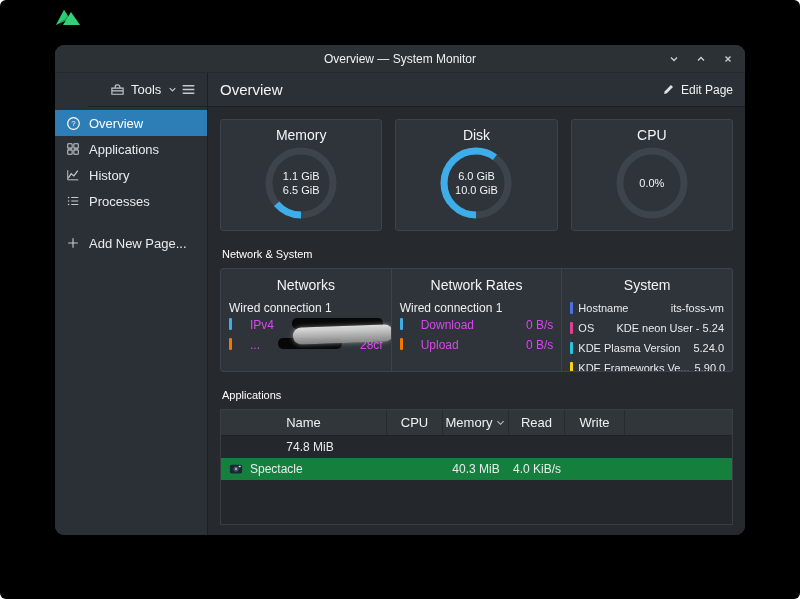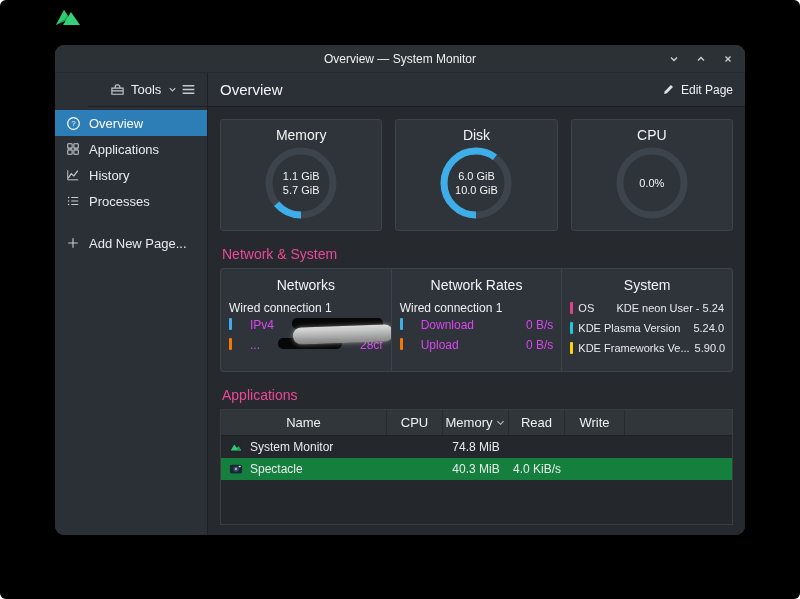--- a/index.html
+++ b/index.html
@@ -42,21 +42,21 @@
 
   
   .cards-row { display:flex; gap:13px; }
   .card { background:#2f343a; border:1px solid #3d434a; border-radius:3px; }
   .gauge-card { flex:1; height:112px; display:flex; flex-direction:column; align-items:center; }
   .card-title { font-size:14px; color:#f2f4f5; margin-top:7px; }
   .gauge { position:relative; width:78px; height:78px; margin-top:1px; }
   .gauge svg { display:block; }
   .gauge-text { position:absolute; inset:0; display:flex; flex-direction:column; align-items:center; justify-content:center; font-size:11px; line-height:14px; color:#f2f4f5; }
 
-  .section-label { font-size:14px; color:#ec4899; margin:14px 0 5px 2px; line-height:18px; }
+  .section-label { font-size:11px; color:#ffffff; margin:14px 0 5px 2px; line-height:18px; }
 
   
   .net-card { height:104px; display:flex; }
   .net-col { flex:1; min-width:0; padding:5px 8px; position:relative; overflow:hidden; }
   .net-col + .net-col { border-left:1px solid #3d434a; }
   .net-title { text-align:center; font-size:14px; color:#f2f4f5; height:24px; line-height:22px; }
   .net-sub { font-size:12px; color:#eef1f2; height:20px; display:flex; align-items:center; }
   .net-row { height:20px; display:flex; align-items:flex-start; gap:18px; font-size:12px; color:#d946ef; white-space:nowrap; }
   .sys-row { height:20px; display:flex; align-items:center; gap:5px; font-size:11px; color:#e8ebed; white-space:nowrap; }
   .bar { width:3px; height:12px; flex:0 0 3px; border-radius:1px; background:#888; }
@@ -219,21 +219,21 @@
 
             <div class="card gauge-card">
               <div class="card-title">Memory</div>
               <div class="gauge">
                 <svg viewBox="0 0 78 78" width="78" height="78">
                   <circle cx="39" cy="39" r="32" fill="none" stroke="#3e444b" stroke-width="7"></circle>
                   <circle cx="39" cy="39" r="32" fill="none" stroke-width="7" transform="rotate(90 39 39)" stroke="#3daee9" stroke-dasharray="27.64601535159018 201.06192982974676"></circle>
                 </svg>
                 <div class="gauge-text">
                   <div>1.1 GiB</div>
-                  <div>5.7 GiB</div>
+                  <div>6.5 GiB</div>
                 </div>
               </div>
             </div>
 
             <div class="card gauge-card">
               <div class="card-title">Disk</div>
               <div class="gauge">
                 <svg viewBox="0 0 78 78" width="78" height="78">
                   <circle cx="39" cy="39" r="32" fill="none" stroke="#3e444b" stroke-width="7"></circle>
                   <circle cx="39" cy="39" r="32" fill="none" stroke-width="7" transform="rotate(90 39 39)" stroke="#3daee9" stroke-dasharray="120.63715789784804 201.06192982974676"></circle>
@@ -292,20 +292,25 @@
               </div>
               <div class="net-row">
                 <span class="bar" style="background: rgb(246, 116, 0);"></span>
                 <span>Upload</span>
                 <span class="val-right">0 B/s</span>
               </div>
             </div>
 
             <div class="net-col">
               <div class="net-title">System</div>
+              <div class="sys-row">
+                <span class="bar" style="background: rgb(74, 113, 232);"></span>
+                <span>Hostname</span>
+                <span class="val-right">its-foss-vm</span>
+              </div>
               <div class="sys-row">
                 <span class="bar" style="background: rgb(224, 65, 142);"></span>
                 <span>OS</span>
                 <span class="val-right">KDE neon User - 5.24</span>
               </div>
               <div class="sys-row">
                 <span class="bar" style="background: rgb(36, 198, 220);"></span>
                 <span>KDE Plasma Version</span>
                 <span class="val-right">5.24.0</span>
               </div>
@@ -331,30 +336,20 @@
                       <path d="M1.5 2.5l3.5 3.5 3.5-3.5" fill="none" stroke="currentColor" stroke-width="1.2"></path>
                     </svg>
                 </span>
               </div>
               <div class="th c-read">Read</div>
               <div class="th c-write">Write</div>
               <div class="th c-rest"></div>
             </div>
 
             <div class="t-row">
-              <div class="td c-name">
-                <span class="icon">
-                  <svg viewBox="0 0 16 16" width="14" height="14">
-                      <rect x="1" y="2" width="14" height="12" rx="2.5" fill="#20262b"></rect>
-                      <path d="M2 12 L6 5 L9 9 L11 7 L14 12 Z" fill="#2ecc71"></path>
-                      <path d="M8.5 12 L11 7.5 L14 12 Z" fill="#1d9e53"></path>
-                    </svg>
-                </span>
-                <span>System Monitor</span>
-              </div>
               <div class="td c-cpu"></div>
               <div class="td c-mem">74.8 MiB</div>
               <div class="td c-read"></div>
               <div class="td c-write"></div>
             </div>
 
             <div class="t-row alt">
               <div class="td c-name">
                 <span class="icon">
                   <svg viewBox="0 0 16 16" width="14" height="14">

